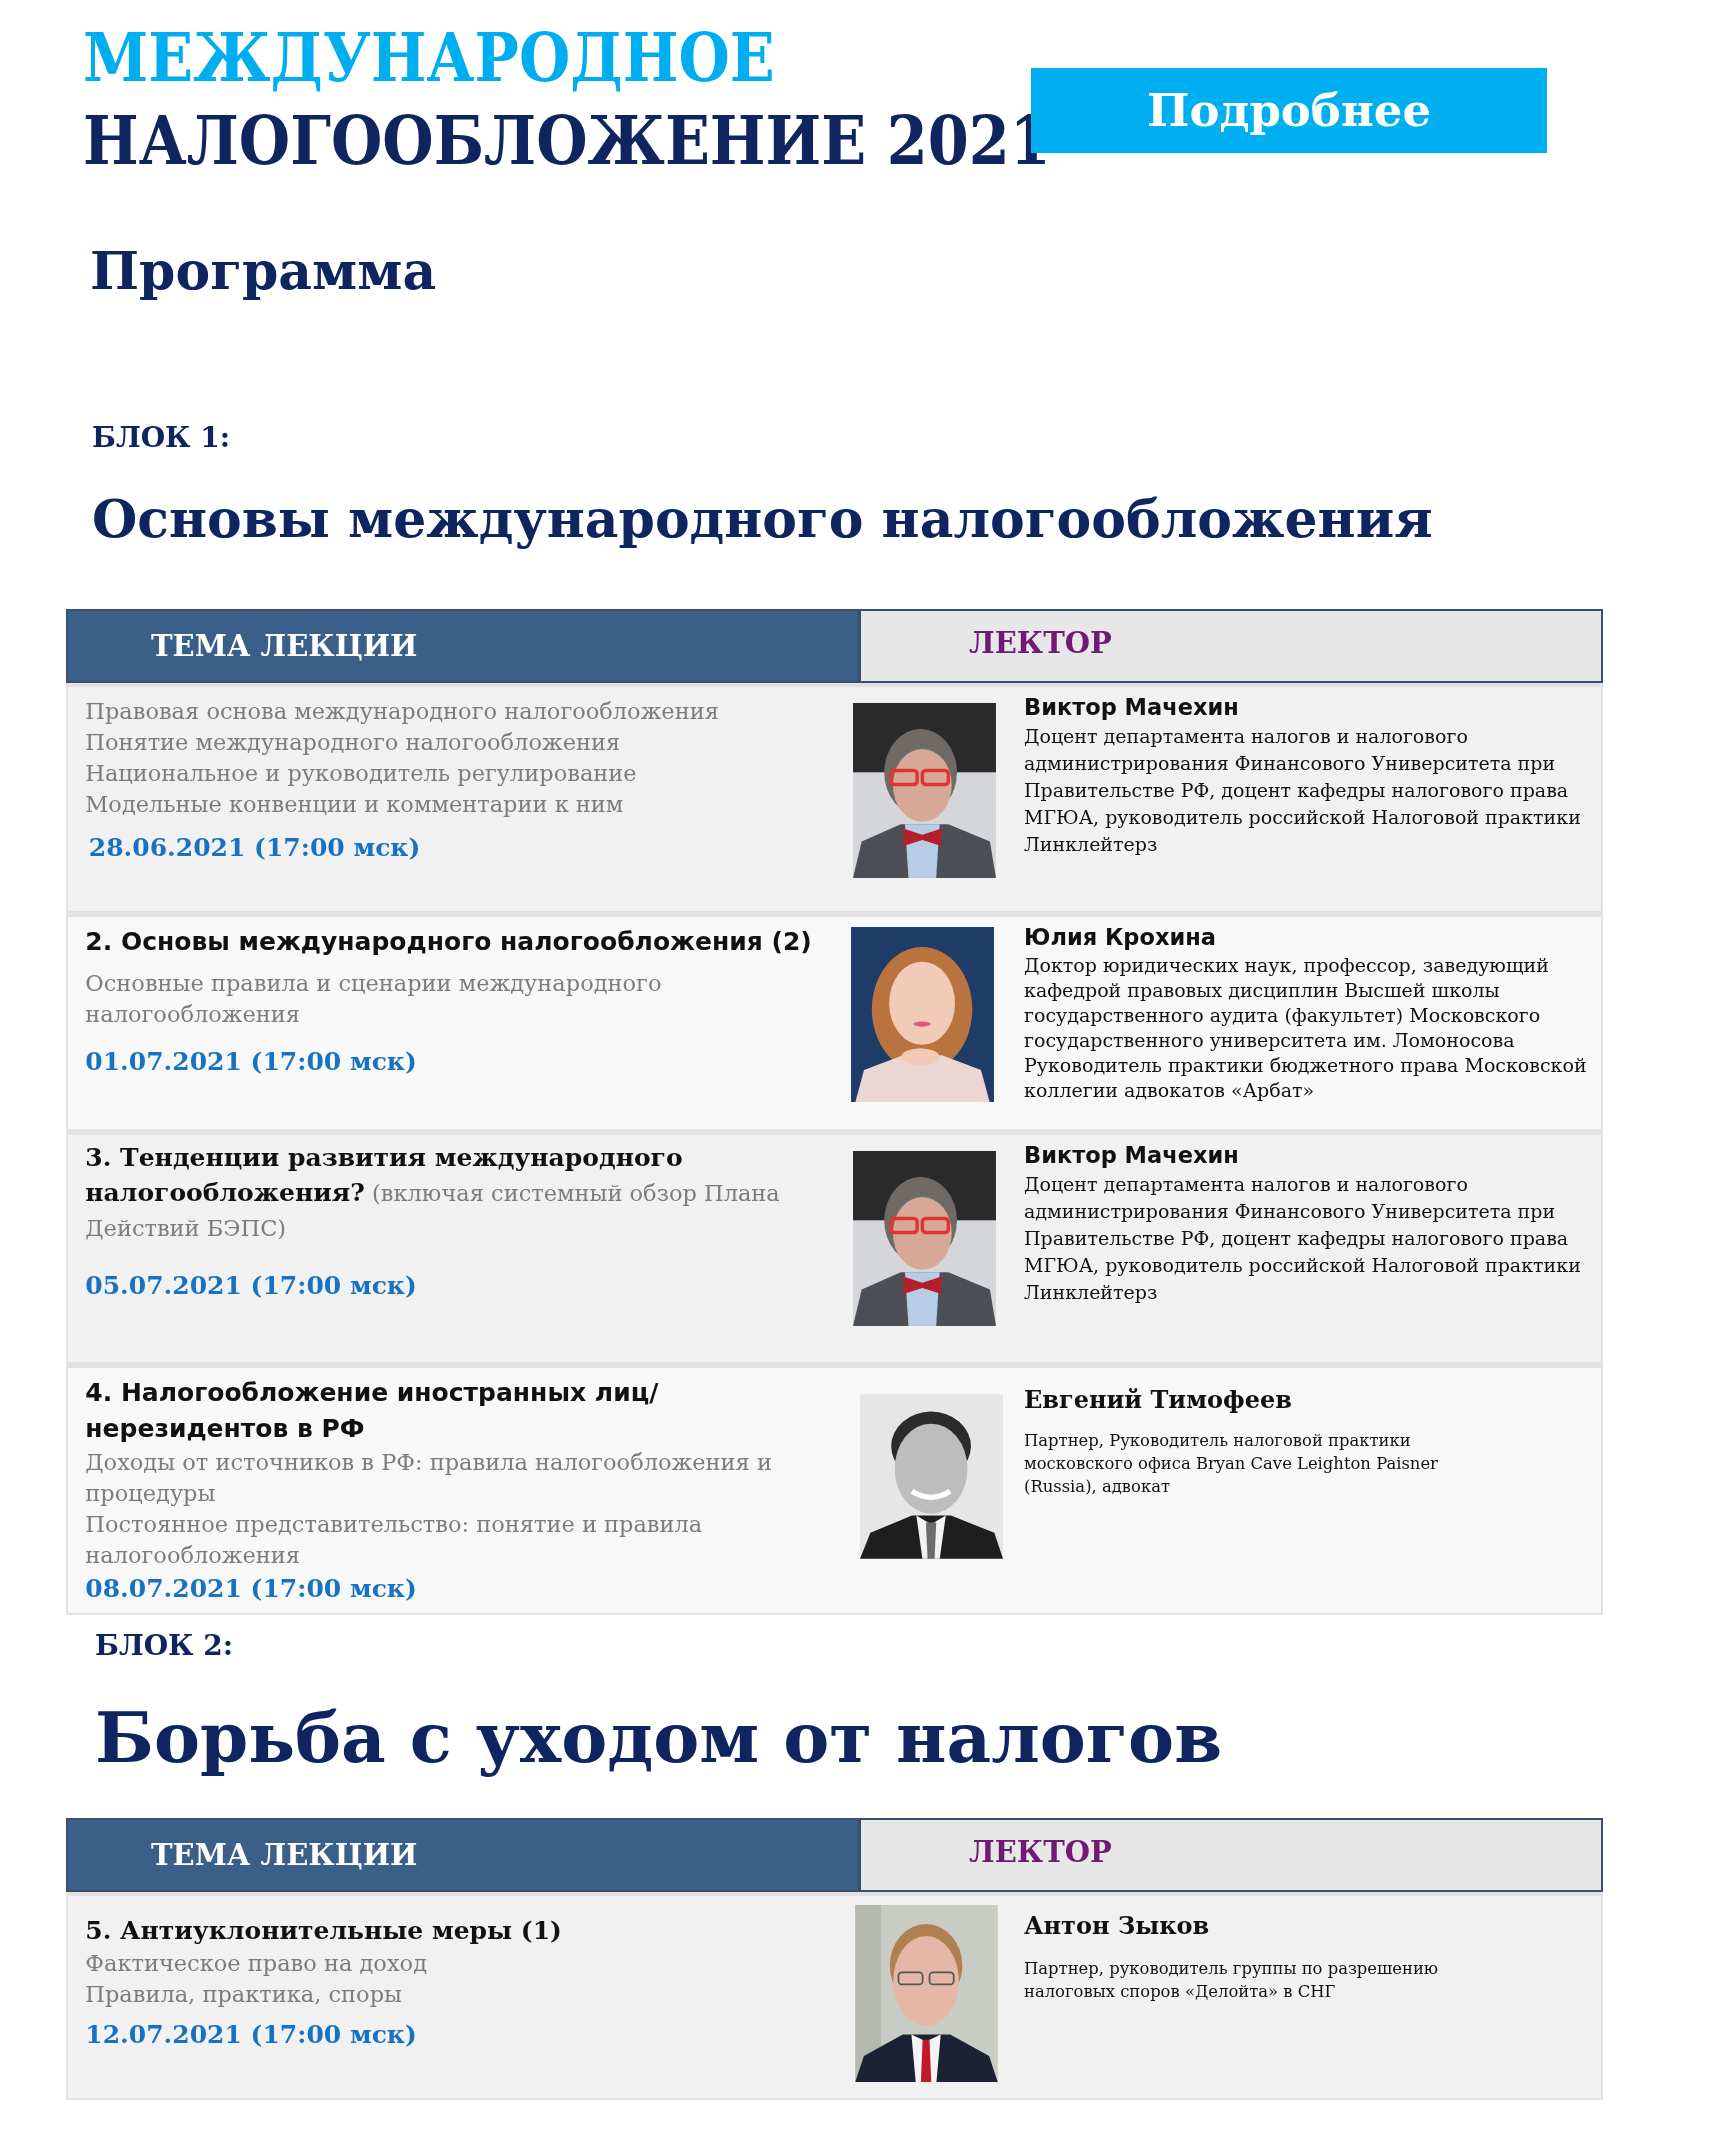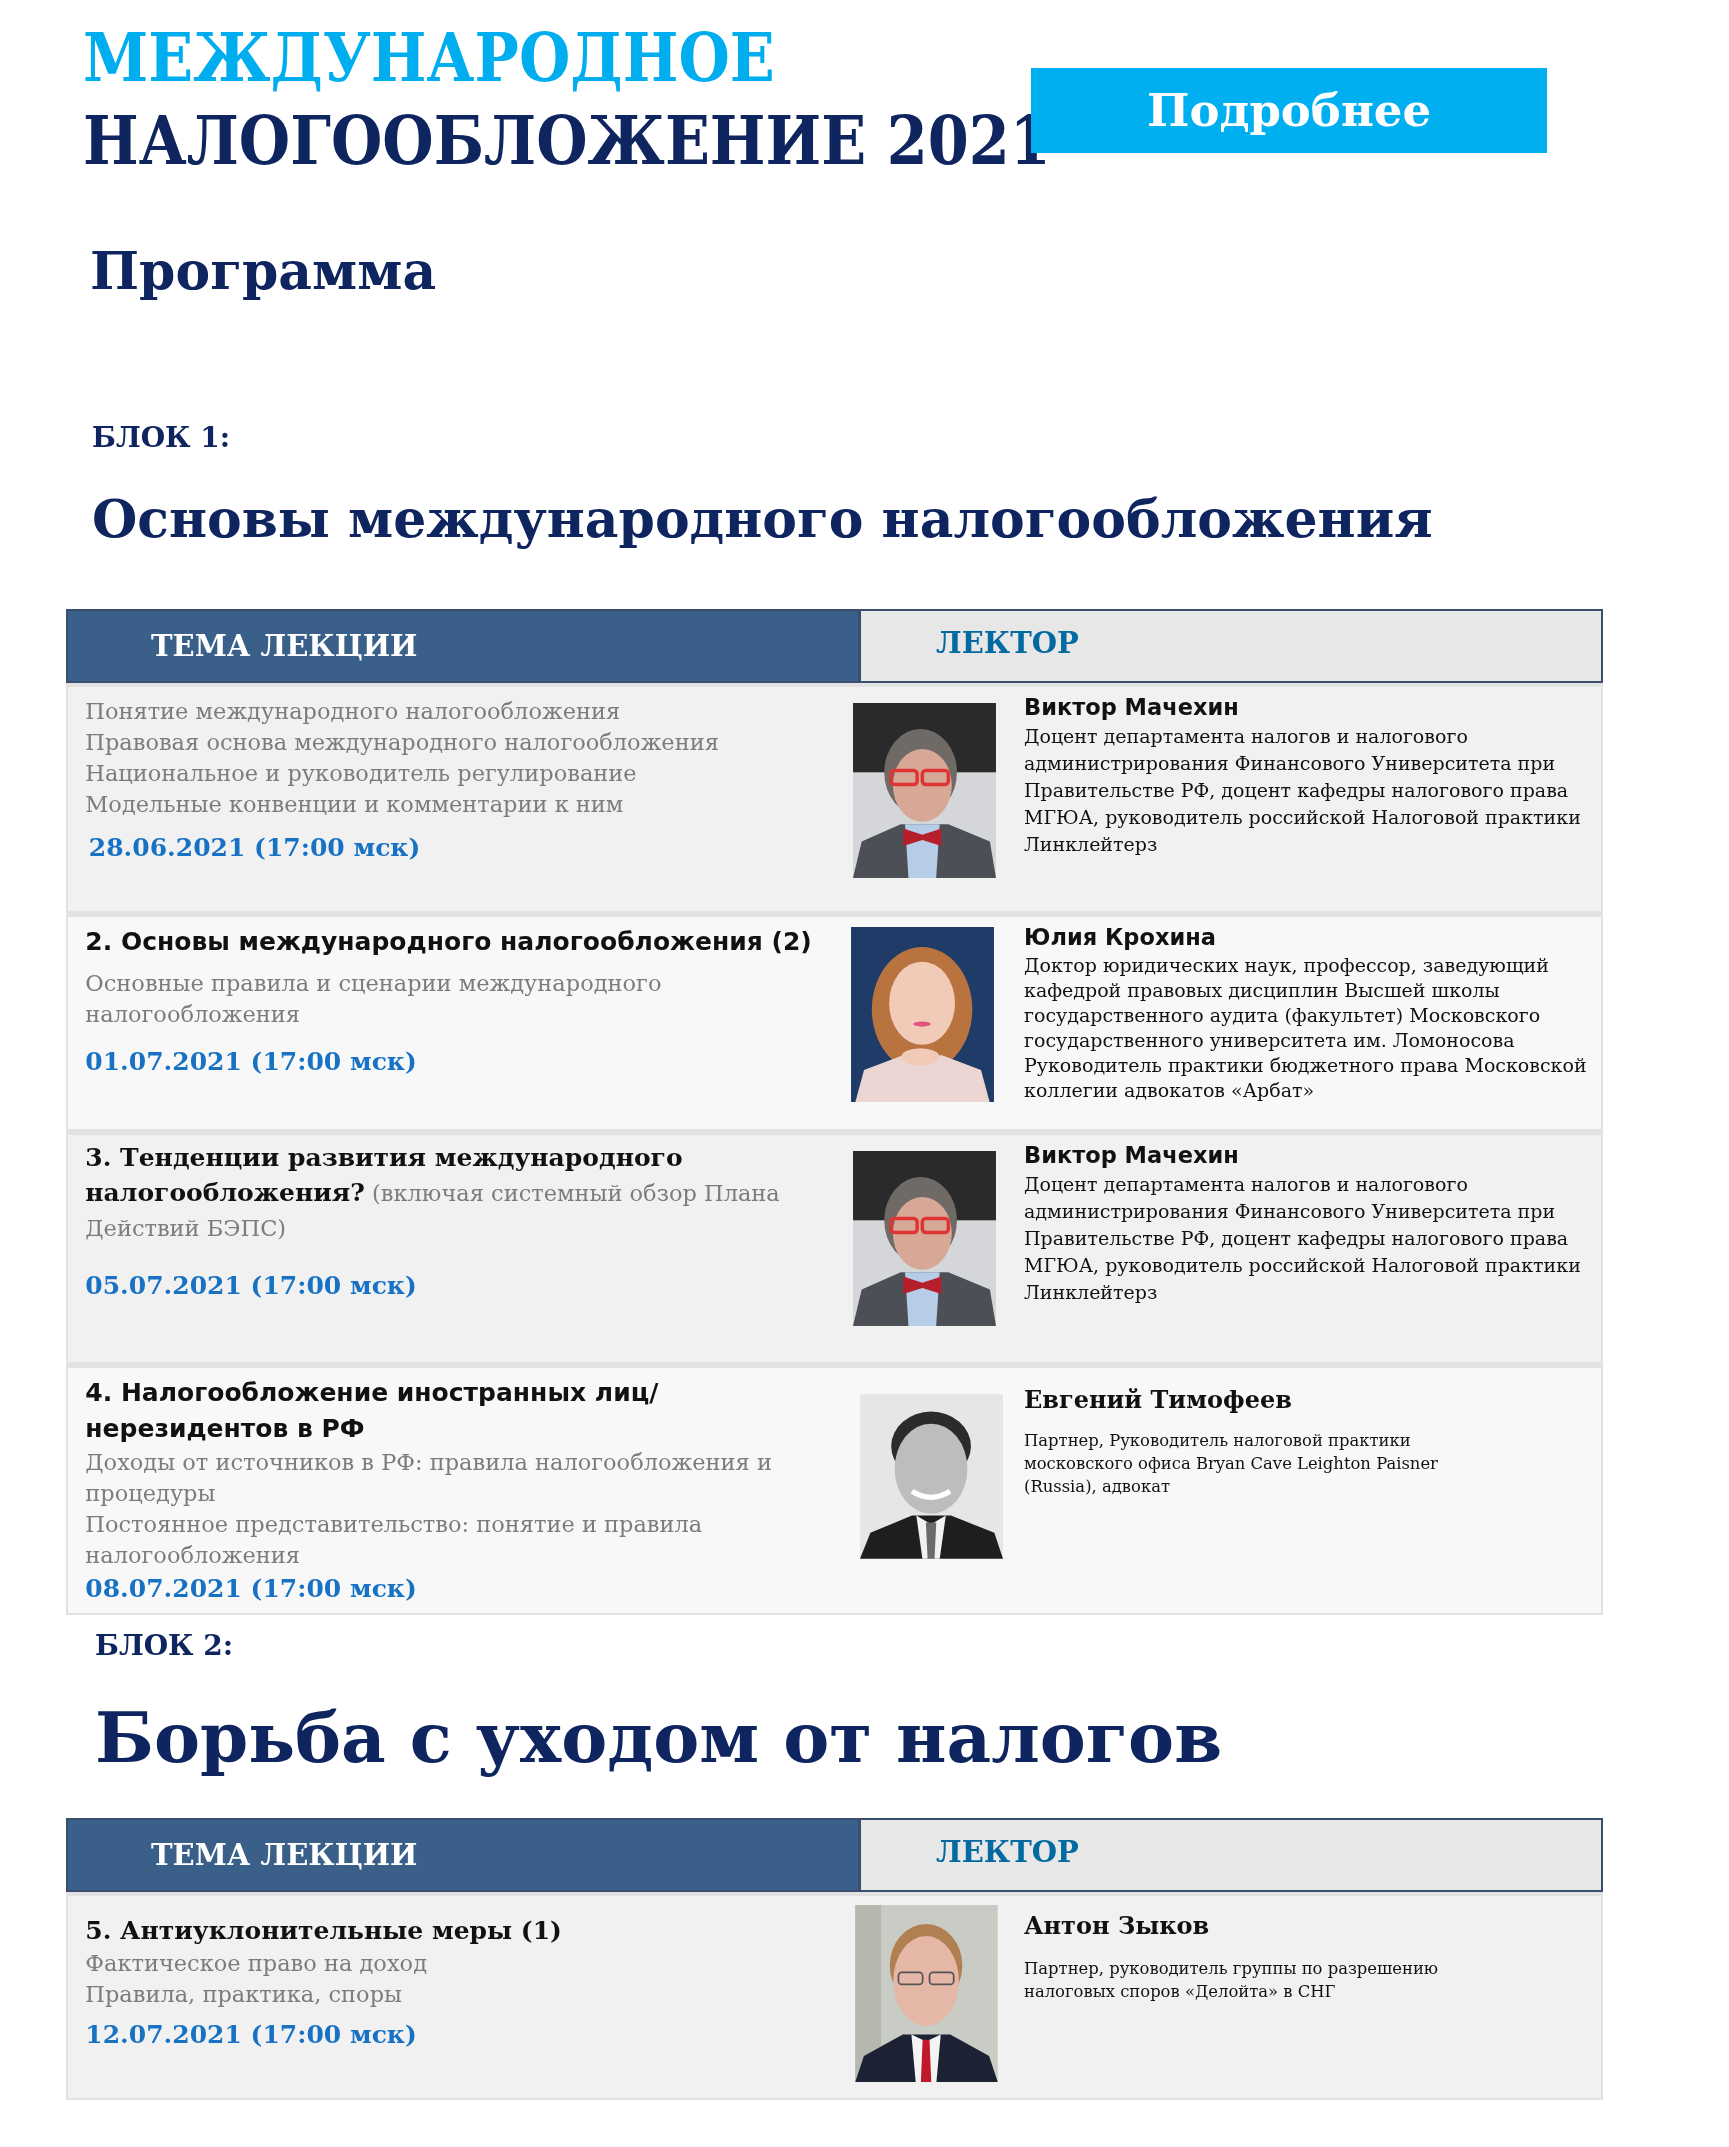--- a/index.html
+++ b/index.html
@@ -25,22 +25,22 @@
   .block-label { font-family: "DejaVu Serif", serif; font-weight: bold; font-size: 28px; color: #0f2560; }
   .block-title { font-family: "DejaVu Serif", serif; font-weight: bold; color: #0f2560; white-space: nowrap; }
 
   
   .tbl { left: 66px; width: 1537px; }
   .thead { position: relative; height: 74px; background: #3a6089; border: 2.6px solid #3a4f6f; }
   .thead .th-left { position: absolute; left: 0; top: 0; width: 790px; height: 100%;
     display: flex; align-items: center; padding-left: 83px; color: #fff; font-family: "DejaVu Serif", serif;
     font-weight: bold; font-size: 29px; }
   .thead .th-right { position: absolute; left: 790px; top: 0; right: 0; height: 100%;
-    background: #e7e7e7; border-left: 3.5px solid #3a4f6f; padding-left: 75px; display: flex; align-items: center;
-    padding-bottom: 5.2px; font-family: "DejaVu Serif", serif; font-weight: bold; font-size: 29px; color: #0369a1; }
+    background: #e7e7e7; border-left: 3.5px solid #3a4f6f; padding-left: 108px; display: flex; align-items: center;
+    padding-bottom: 5.2px; font-family: "DejaVu Serif", serif; font-weight: bold; font-size: 29px; color: #701a75; }
 
   .row { position: relative; border: 2.6px solid #e2e2e2; border-top-width: 4.3px; }
   .row.alt { background: #f1f1f1; }
   .row.light { background: #f8f8f8; }
 
   .topic { position: absolute; left: 17.3px; width: 778px; }
   .topic-title { font-family: "DejaVu Sans", sans-serif; font-weight: bold; font-size: 25px; color: #111;
     line-height: 35px; }
   .topic-sub { font-family: "DejaVu Serif", serif; font-size: 22.5px; color: #7c7c7c; line-height: 31px; }
   .topic-sub.inline { font-weight: normal; }
@@ -68,22 +68,22 @@
 <div class="abs block-title" style="left:92px; top:484px; font-size:52px; line-height:69px;">Основы международного налогообложения</div>
 
 <div class="abs tbl" style="top:609px;">
   <div class="thead">
     <div class="th-left">ТЕМА ЛЕКЦИИ</div>
     <div class="th-right">ЛЕКТОР</div>
   </div>
 
   <div class="row alt" style="height:230px;">
     <div class="topic" style="top:8.6px;">
+      <div class="topic-sub">Правовая основа международного налогообложения</div>
       <div class="topic-sub">Понятие международного налогообложения</div>
-      <div class="topic-sub">Правовая основа международного налогообложения</div>
       <div class="topic-sub">Национальное и руководитель регулирование</div>
       <div class="topic-sub">Модельные конвенции и комментарии к ним</div>
       <div class="topic-date" style="margin-top:10.4px; padding-left:3.5px;">28.06.2021 (17:00 мск)</div>
     </div>
     <div class="photo" style="left:785px; top:15.6px;">
       <svg viewBox="0 0 165 202">
         <rect width="165" height="202" fill="#d4d6da"></rect>
         <rect width="165" height="80" fill="#2a2a2a"></rect>
         <ellipse cx="78" cy="80" rx="42" ry="50" fill="#6f6a66"></ellipse>
         <ellipse cx="80" cy="95" rx="34" ry="42" fill="#d8a896"></ellipse>

